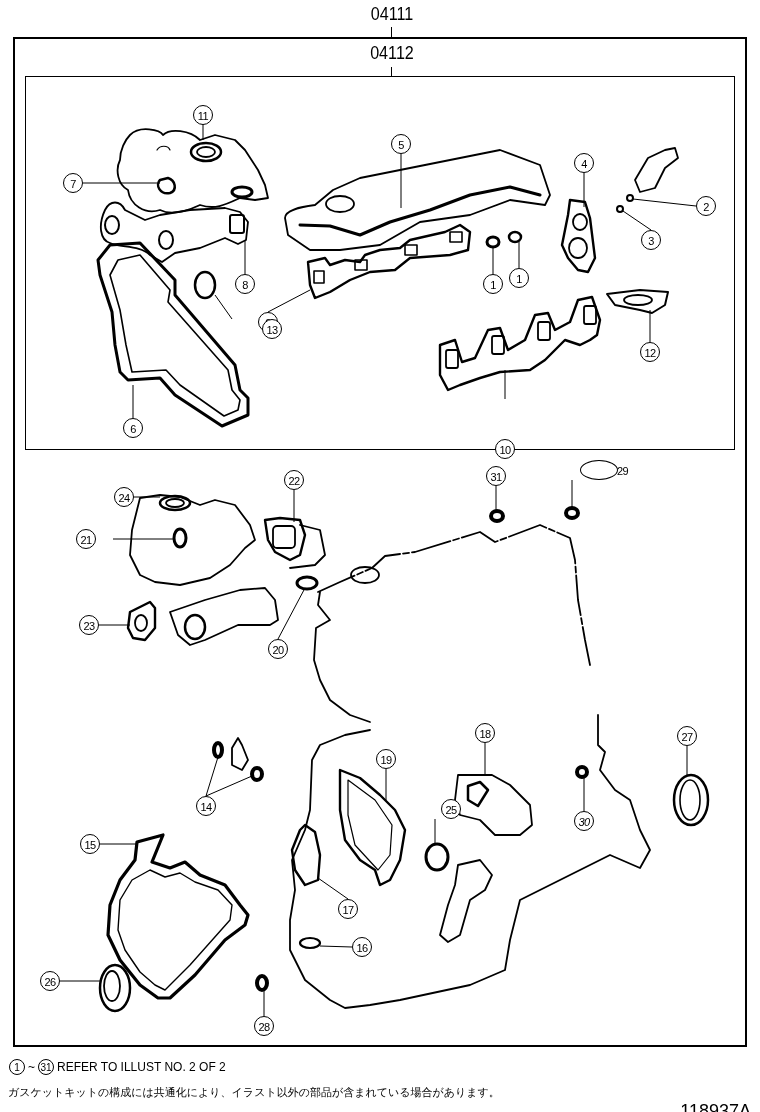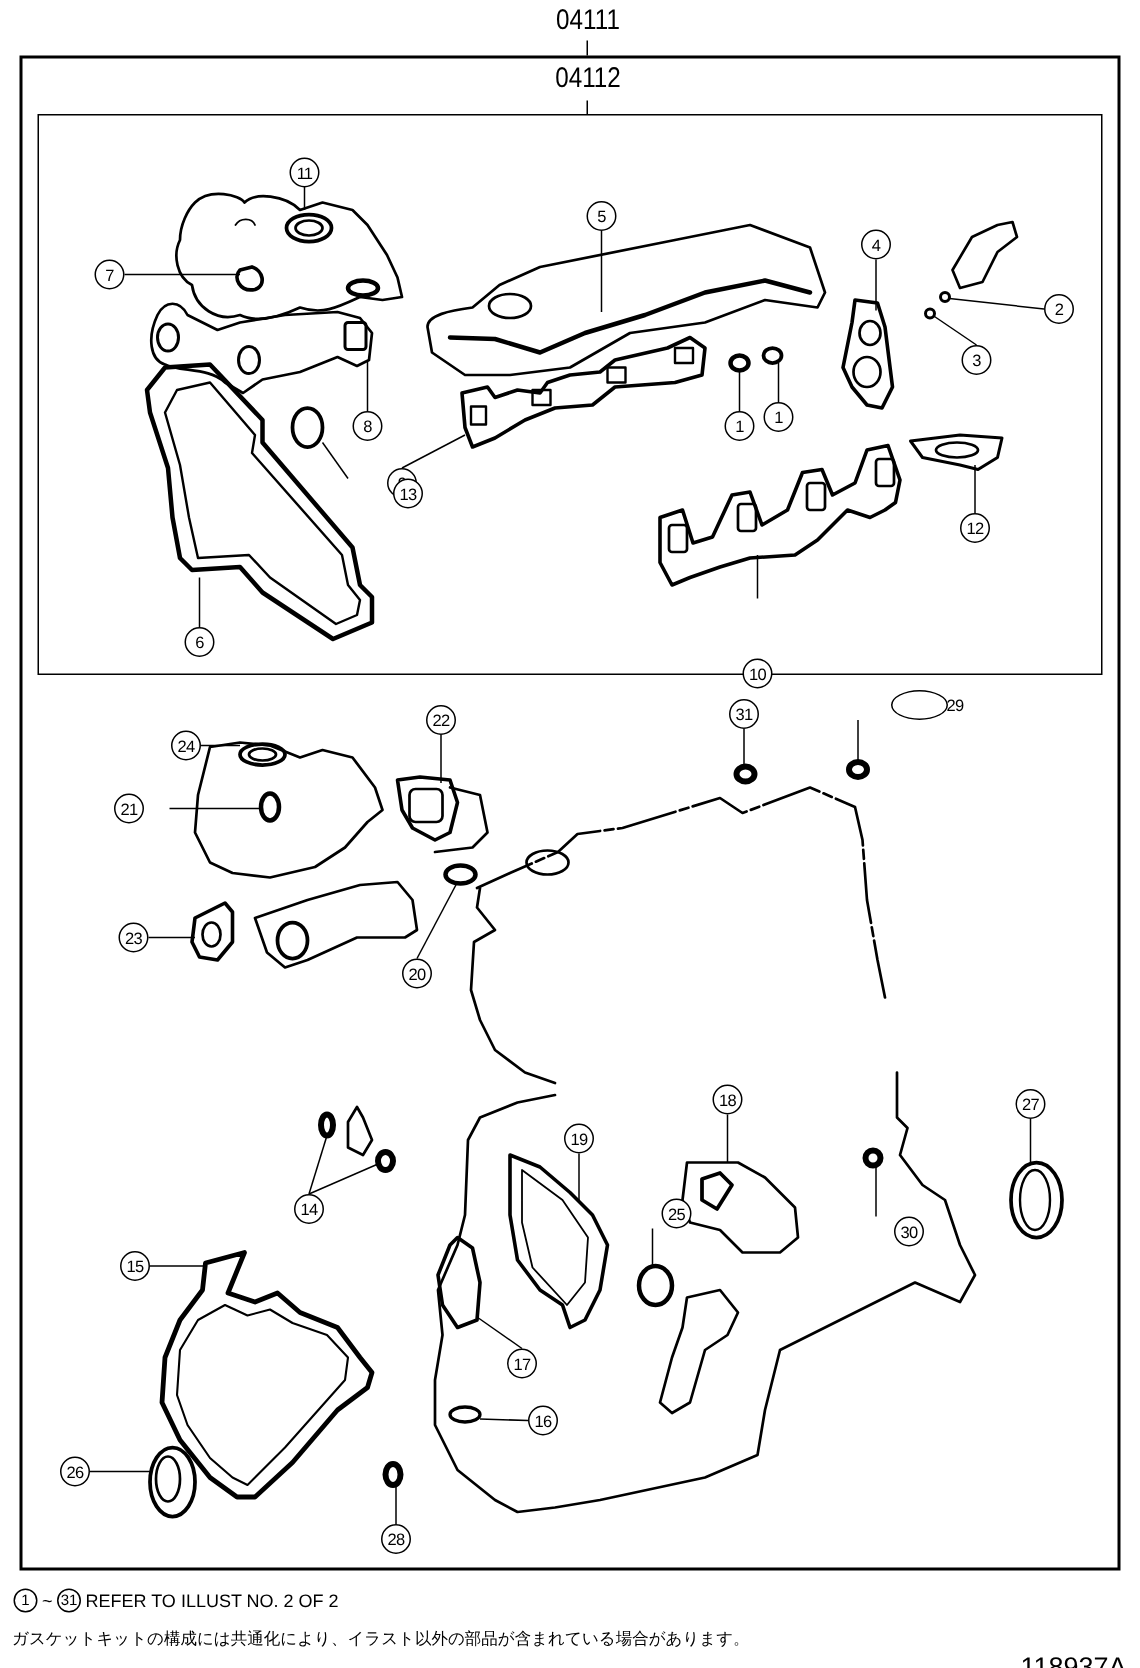--- a/index.html
+++ b/index.html
@@ -202,22 +202,22 @@
     <div class="callout" style="left: 376px; top: 749px;">19</div>
     <div class="callout" style="left: 268px; top: 639px;">20</div>
     <div class="callout" style="left: 76px; top: 529px;">21</div>
     <div class="callout" style="left: 284px; top: 470px;">22</div>
     <div class="callout" style="left: 79px; top: 615px;">23</div>
     <div class="callout" style="left: 114px; top: 487px;">24</div>
     <div class="callout" style="left: 425px; top: 799px; margin-left: 16px;">25</div>
     <div class="callout" style="left: 40px; top: 971px;">26</div>
     <div class="callout" style="left: 677px; top: 726px;">27</div>
     <div class="callout" style="left: 254px; top: 1016px;">28</div>
-    <div class="callout" style="left: 594px; top: 460px; padding-left: 36px;">29</div>
-    <div class="callout" style="left: 596px; top: 811px;">30</div>
+    <div class="callout" style="left: 580px; top: 460px; padding-left: 36px;">29</div>
+    <div class="callout" style="left: 574px; top: 811px; font-style: italic;">30</div>
     <div class="callout" style="left: 486px; top: 466px;">31</div>
   </div>
 
 <div class="footer-line1">
   <span class="circ">1</span>
   <span>~</span>
   <span class="circ">31</span>
   <span>REFER TO ILLUST NO. 2 OF 2</span>
 </div>
 <div class="footer-line2">ガスケットキットの構成には共通化により、イラスト以外の部品が含まれている場合があります。</div>

